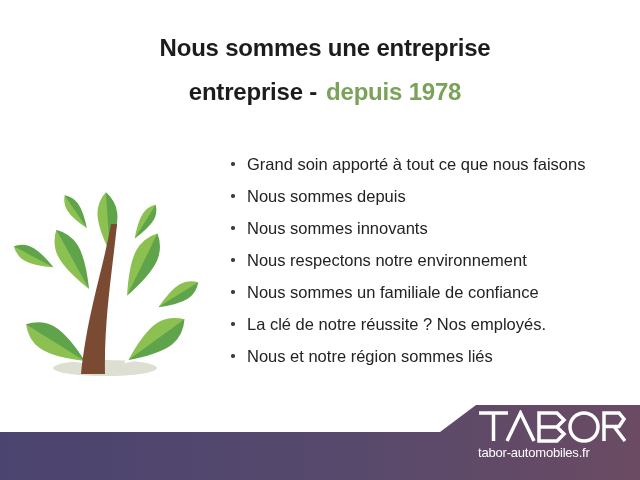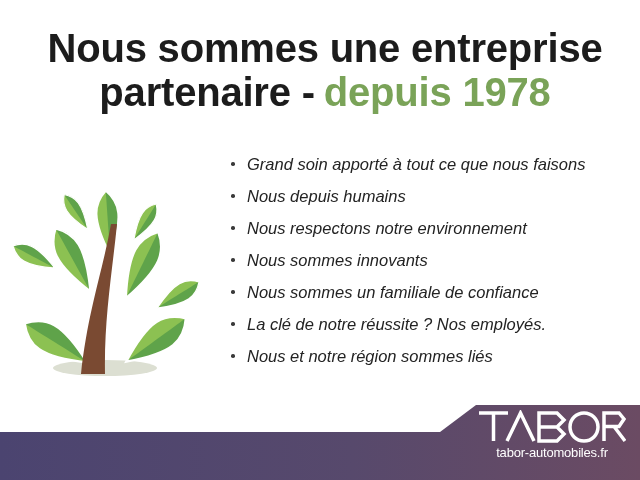--- a/index.html
+++ b/index.html
@@ -20,21 +20,21 @@
   #title-block {
     position: absolute;
     left: 0;
     top: 26px;
     width: 640px;
     text-align: center;
     line-height: 44px;
   }
   .title-line {
     display: block;
-    font-size: 40px;
+    font-size: 24px;
     font-weight: bold;
     color: #1c1c1c;
     letter-spacing: -0.2px;
     white-space: nowrap;
     margin-left: 10px;
   }
   .title-accent {
     color: #7aa358;
     text-align: center;
   }
@@ -66,21 +66,20 @@
     list-style: none;
   }
   .bullet-item {
     position: relative;
     padding-left: 19px;
     height: 32px;
     line-height: 32px;
     font-size: 16.5px;
     color: #232323;
     white-space: nowrap;
-    font-style: italic;
   }
   .bullet-dot {
     position: absolute;
     left: 3px;
     top: 14px;
     width: 3.5px;
     height: 3.5px;
     border-radius: 50%;
     background: #3a3a3a;
   }
@@ -93,40 +92,40 @@
     width: 640px;
     height: 80px;
   }
   #footer-bar svg {
     display: block;
   }
   #brand-block {
     position: absolute;
     right: 14px;
     top: 410px;
-    text-align: center;
+    text-align: left;
   }
   #brand-wordmark {
     display: block;
     height: 34px;
   }
   #brand-domain {
     display: block;
     margin-top: 1px;
     font-size: 13px;
     color: #ffffff;
     letter-spacing: -0.2px;
   }
 </style>
 </head>
 <body>
 
 <div id="title-block">
   <span class="title-line">Nous sommes une entreprise</span>
-  <span class="title-line"><span>partenaire -</span><span class="title-gap"></span><span class="title-accent">depuis 1978</span></span>
+  <span class="title-line"><span>entreprise -</span><span class="title-gap"></span><span class="title-accent">depuis 1978</span></span>
 </div>
 
 <div id="tree-figure">
   <svg width="200" height="235" viewBox="0 0 200 235" xmlns="http://www.w3.org/2000/svg">
     <defs>
 
       <g id="leaf-shape">
         <path d="M0,-46 C18,-28 22,-8 0,46 C-22,-8 -18,-28 0,-46 Z" fill="#8cc152"></path>
         <path d="M0,-46 C18,-28 22,-8 0,46 C0,0 0,-22 0,-46 Z" fill="#5fa34a"></path>
         <path d="M0,-46 C18,-28 22,-8 0,46 C-22,-8 -18,-28 0,-46 Z" fill="none" stroke="#ffffff" stroke-width="2.5"></path>
@@ -169,29 +168,29 @@
   </svg>
 </div>
 
 <ul id="bullet-list">
   <li class="bullet-item">
     <span class="bullet-dot"></span>
     <span>Grand soin apporté à tout ce que nous faisons</span>
   </li>
   <li class="bullet-item">
     <span class="bullet-dot"></span>
-    <span>Nous depuis humains</span>
+    <span>Nous sommes depuis</span>
+  </li>
+  <li class="bullet-item">
+    <span class="bullet-dot"></span>
+    <span>Nous sommes innovants</span>
   </li>
   <li class="bullet-item">
     <span class="bullet-dot"></span>
     <span>Nous respectons notre environnement</span>
-  </li>
-  <li class="bullet-item">
-    <span class="bullet-dot"></span>
-    <span>Nous sommes innovants</span>
   </li>
   <li class="bullet-item">
     <span class="bullet-dot"></span>
     <span>Nous sommes un familiale de confiance</span>
   </li>
   <li class="bullet-item">
     <span class="bullet-dot"></span>
     <span>La clé de notre réussite ? Nos employés.</span>
   </li>
   <li class="bullet-item">

